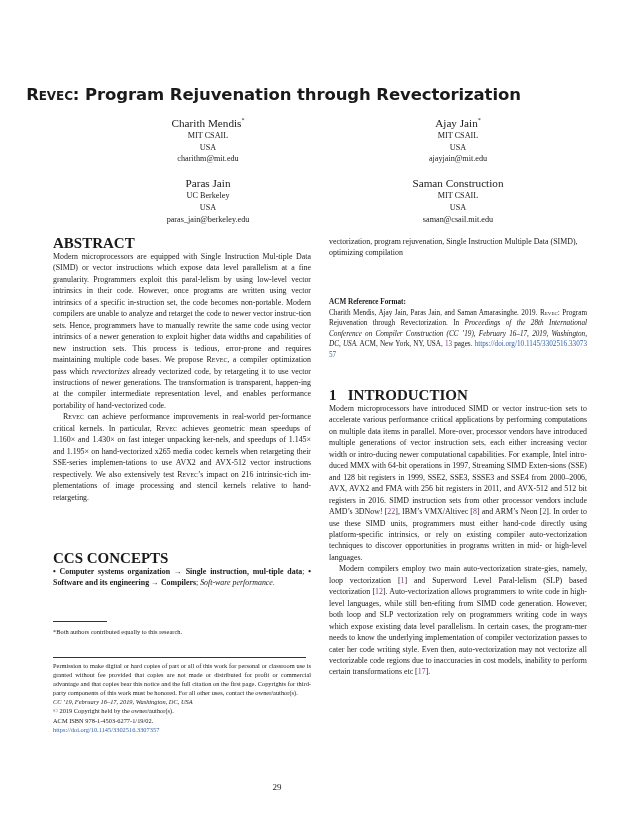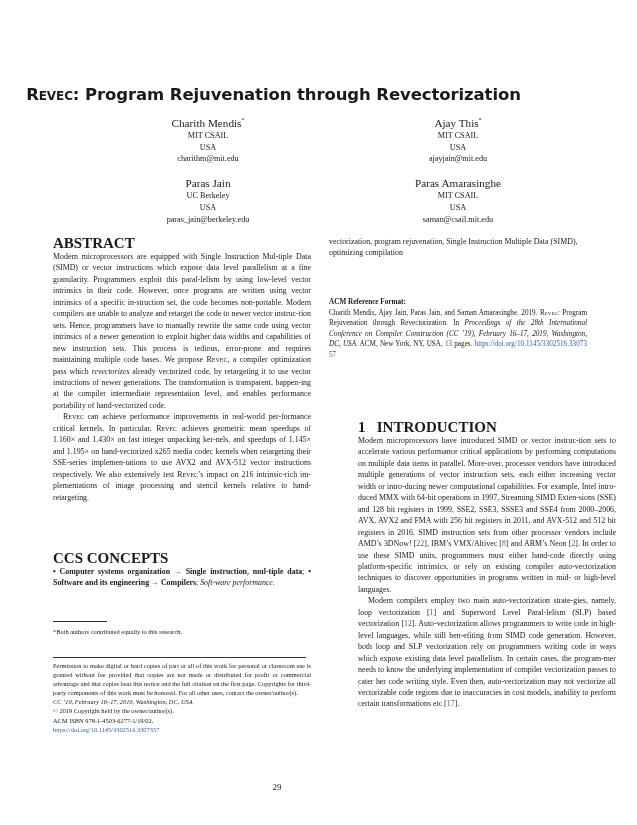--- a/index.html
+++ b/index.html
@@ -31,33 +31,33 @@
 
 <div class="title"><span class="sc">Revec</span><span>: Program Rejuvenation through Revectorization</span></div>
 
 <div class="author" style="top:113px; left:108px;">
   <div class="name"><span>Charith Mendis</span><sup>*</sup></div>
   <div>MIT CSAIL</div>
   <div>USA</div>
   <div>charithm@mit.edu</div>
 </div>
 <div class="author" style="top:113px; left:358px;">
-  <div class="name"><span>Ajay This</span><sup>*</sup></div>
+  <div class="name"><span>Ajay Jain</span><sup>*</sup></div>
   <div>MIT CSAIL</div>
   <div>USA</div>
   <div>ajayjain@mit.edu</div>
 </div>
 <div class="author" style="top:176px; left:108px;">
   <div class="name">Paras Jain</div>
   <div>UC Berkeley</div>
   <div>USA</div>
   <div>paras_jain@berkeley.edu</div>
 </div>
 <div class="author" style="top:176px; left:358px;">
-  <div class="name">Paras Amarasinghe</div>
+  <div class="name">Saman Construction</div>
   <div>MIT CSAIL</div>
   <div>USA</div>
   <div>saman@csail.mit.edu</div>
 </div>
 
 <div class="col col-left" style="top:236px;">
   <div class="h">ABSTRACT</div>
   <p><span>Modern microprocessors are equipped with Single Instruction Mul-tiple Data (SIMD) or vector instructions which expose data level parallelism at a fine granularity. Programmers exploit this paral-lelism by using low-level vector intrinsics in their code. However, once programs are written using vector intrinsics of a specific in-struction set, the code becomes non-portable. Modern compilers are unable to analyze and retarget the code to newer vector instruc-tion sets. Hence, programmers have to manually rewrite the same code using vector intrinsics of a newer generation to exploit higher data widths and capabilities of new instruction sets. This process is tedious, error-prone and requires maintaining multiple code bases. We propose </span><span class="sc">Revec</span><span>, a compiler optimization pass which </span><span class="ital">revectorizes</span><span> already vectorized code, by retargeting it to use vector instructions of newer generations. The transformation is transparent, happen-ing at the compiler intermediate representation level, and enables performance portability of hand-vectorized code.</span></p>
   <p class="indent"><span class="sc">Revec</span><span> can achieve performance improvements in real-world per-formance critical kernels. In particular, </span><span class="sc">Revec</span><span> achieves geometric mean speedups of 1.160× and 1.430× on fast integer unpacking ker-nels, and speedups of 1.145× and 1.195× on hand-vectorized x265 media codec kernels when retargeting their SSE-series implemen-tations to use AVX2 and AVX-512 vector instructions respectively. We also extensively test </span><span class="sc">Revec</span><span>’s impact on 216 intrinsic-rich im-plementations of image processing and stencil kernels relative to hand-retargeting.</span></p>
 </div>
@@ -83,19 +83,19 @@
 
 <div class="col col-right" style="top:236px;">
   <p style="text-align:left;">vectorization, program rejuvenation, Single Instruction Multiple Data (SIMD), optimizing compilation</p>
 </div>
 
 <div class="col col-right" style="top:297px; font-size:7.2px; line-height:10.6px;">
   <div class="bold">ACM Reference Format:</div>
   <p><span>Charith Mendis, Ajay Jain, Paras Jain, and Saman Amarasinghe. 2019. </span><span class="sc">Revec</span><span>: Program Rejuvenation through Revectorization. In </span><span class="ital">Proceedings of the 28th International Conference on Compiler Construction (CC ’19), February 16–17, 2019, Washington, DC, USA</span><span>. ACM, New York, NY, USA, </span><span class="cite">13</span><span> pages. </span><span class="link" style="word-break:break-all;">https://doi.org/10.1145/3302516.3307357</span></p>
 </div>
 
-<div class="col col-right" style="top:420px;margin-left:29px;">
+<div class="col col-right" style="top:388px;">
   <div class="h" style="white-space:pre;">1   INTRODUCTION</div>
   <p><span>Modern microprocessors have introduced SIMD or vector instruc-tion sets to accelerate various performance critical applications by performing computations on multiple data items in parallel. More-over, processor vendors have introduced multiple generations of vector instruction sets, each either increasing vector width or intro-ducing newer computational capabilities. For example, Intel intro-duced MMX with 64-bit operations in 1997, Streaming SIMD Exten-sions (SSE) and 128 bit registers in 1999, SSE2, SSE3, SSSE3 and SSE4 from 2000–2006, AVX, AVX2 and FMA with 256 bit registers in 2011, and AVX-512 and 512 bit registers in 2016. SIMD instruction sets from other processor vendors include AMD’s 3DNow! [</span><span class="cite">22</span><span>], IBM’s VMX/Altivec [</span><span class="cite">8</span><span>] and ARM’s Neon [</span><span class="cite">2</span><span>]. In order to use these SIMD units, programmers must either hand-code directly using platform-specific intrinsics, or rely on existing compiler auto-vectorization techniques to discover opportunities in programs written in mid- or high-level languages.</span></p>
   <p class="indent"><span>Modern compilers employ two main auto-vectorization strate-gies, namely, loop vectorization [</span><span class="cite">1</span><span>] and Superword Level Paral-lelism (SLP) based vectorization [</span><span class="cite">12</span><span>]. Auto-vectorization allows programmers to write code in high-level languages, while still ben-efiting from SIMD code generation. However, both loop and SLP vectorization rely on programmers writing code in ways which expose existing data level parallelism. In certain cases, the program-mer needs to know the underlying implementation of compiler vectorization passes to cater her code writing style. Even then, auto-vectorization may not vectorize all vectorizable code regions due to inaccuracies in cost models, inability to perform certain transformations etc [</span><span class="cite">17</span><span>].</span></p>
 </div>
 
 <div class="pagenum">29</div>
 
 </body></html>

